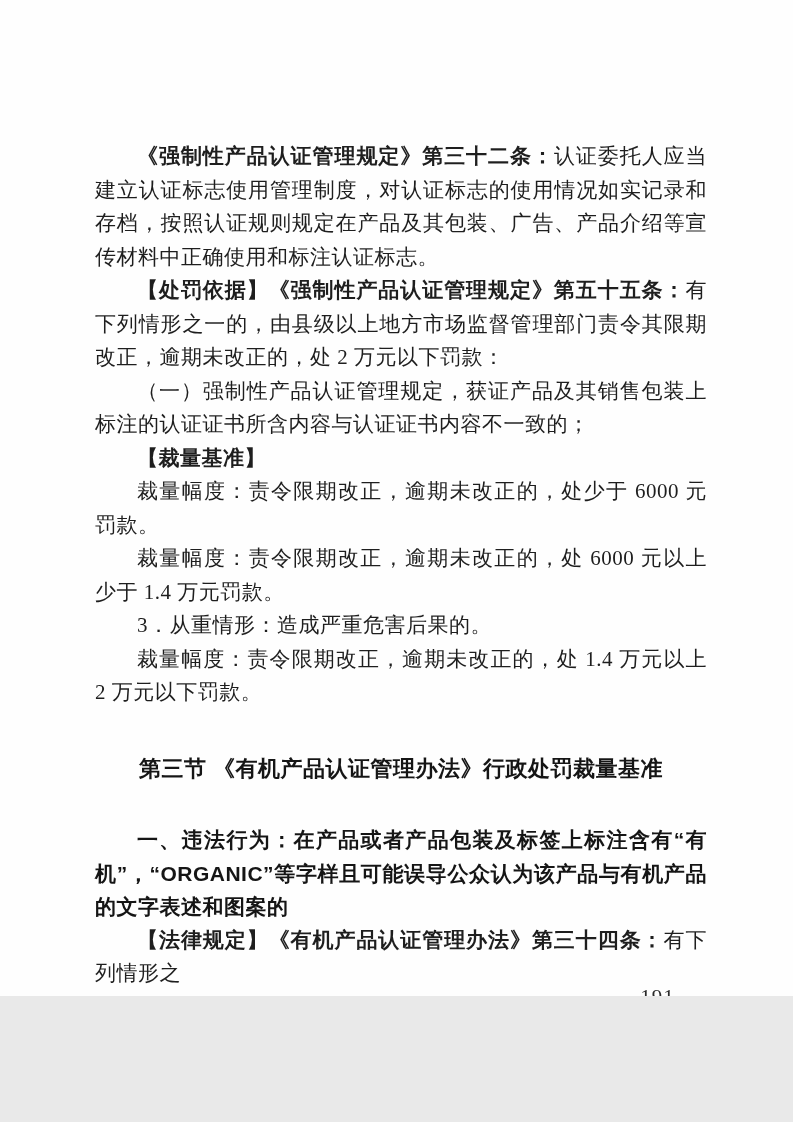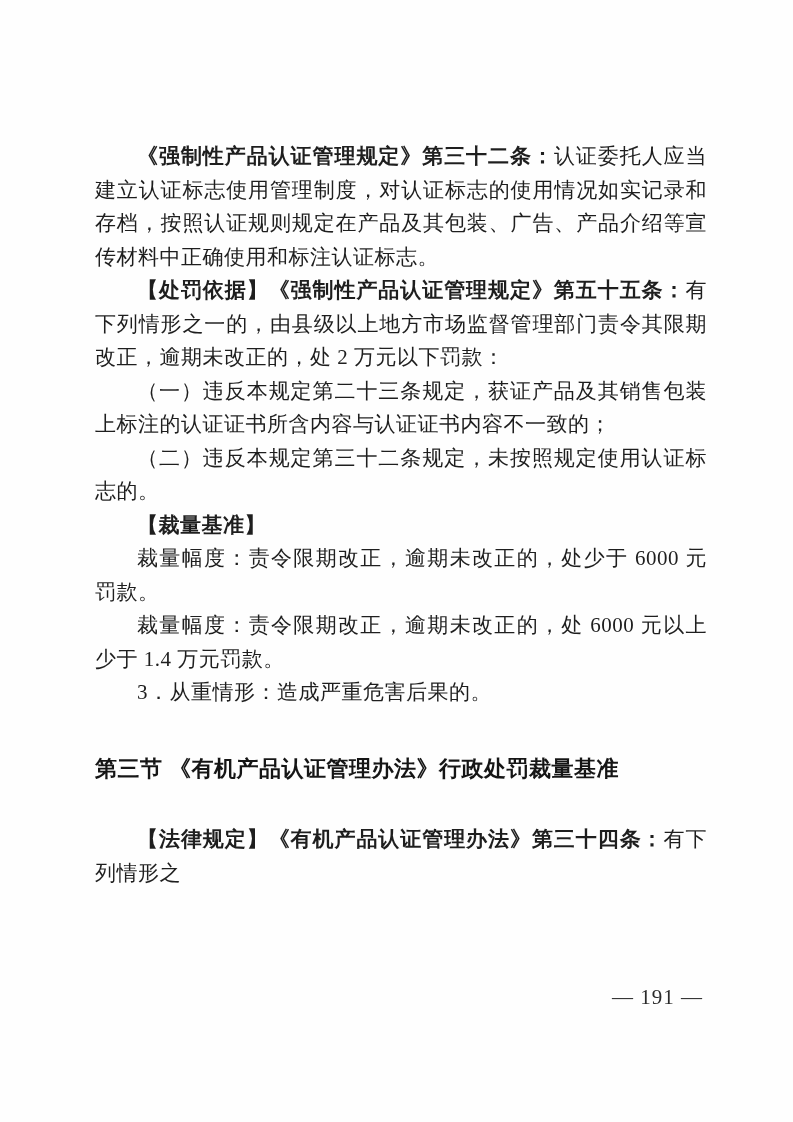--- a/index.html
+++ b/index.html
@@ -3,21 +3,21 @@
 <meta charset="utf-8">
 <style>
   html, body {
     margin: 0;
     padding: 0;
     background: #e9e9e9;
   }
   .page {
     position: relative;
     width: 793px;
-    height: 1122px;
+    height: 996px;
     margin: 0 auto;
     background: #fefefe;
     overflow: hidden;
     color: #1e1e1e;
     text-decoration: underline;
   }
   .content {
     position: absolute;
     left: 95px;
     top: 140px;
@@ -35,21 +35,21 @@
   }
   .para .lead {
     font-weight: 700;
   }
   .section-heading {
     margin: 42px 0 38px 0;
     font-family: "Liberation Sans", "DejaVu Sans", sans-serif;
     font-size: 22px;
     font-weight: 700;
     line-height: 33.5px;
-    text-align: left;
+    text-align: center;
     text-indent: 0;
     letter-spacing: 0.5px;
     color: #151515;
   }
   .violation {
     margin: 0;
     font-family: "Liberation Sans", "DejaVu Sans", sans-serif;
     font-size: 21px;
     font-weight: 700;
     line-height: 33.5px;
@@ -84,36 +84,37 @@
 </head>
 <body>
 
 <div class="page">
   <div class="content">
 
     <p class="para"><span class="lead">《强制性产品认证管理规定》第三十二条：</span><span>认证委托人应当建立认证标志使用管理制度，对认证标志的使用情况如实记录和存档，按照认证规则规定在产品及其包装、广告、产品介绍等宣传材料中正确使用和标注认证标志。</span></p>
 
     <p class="para"><span class="lead">【处罚依据】《强制性产品认证管理规定》第五十五条：</span><span>有下列情形之一的，由县级以上地方市场监督管理部门责令其限期改正，逾期未改正的，处 2 万元以下罚款：</span></p>
 
-    <p class="para"><span>（一）违反本规定第二十三条规定，获证产品及其销售包装上标注的认证证书所含内容与认证证书内容不一致的；</span></p>
+    <p class="para"><span>（一）强制性产品认证管理规定，获证产品及其销售包装上标注的认证证书所含内容与认证证书内容不一致的；</span></p>
 
-    <p class="para"><span>（二）违反本规定第三十二条规定，未按照规定使用认证标志的。</span></p>
 
     <p class="para"><span class="lead">【裁量基准】</span></p>
 
 
     <p class="para"><span>裁量幅度：责令限期改正，逾期未改正的，处少于 6000 元罚款。</span></p>
 
 
     <p class="para"><span>裁量幅度：责令限期改正，逾期未改正的，处 6000 元以上少于 1.4 万元罚款。</span></p>
 
     <p class="para"><span>3．从重情形：造成严重危害后果的。</span></p>
 
+    <p class="para"><span>裁量幅度：责令限期改正，逾期未改正的，处 1.4 万元以上 2 万元以下罚款。</span></p>
 
     <h2 class="section-heading">第三节 《有机产品认证管理办法》行政处罚裁量基准</h2>
 
+    <p class="violation">一、违法行为：在产品或者产品包装及标签上标注含有“有机”，“ORGANIC”等字样且可能误导公众认为该产品与有机产品的文字表述和图案的</p>
 
     <p class="legal-para"><span class="lead">【法律规定】《有机产品认证管理办法》第三十四条：</span><span>有下列情形之</span></p>
 
   </div>
 
   <div class="page-footer">— 191 —</div>
 </div>
 
 </body></html>

